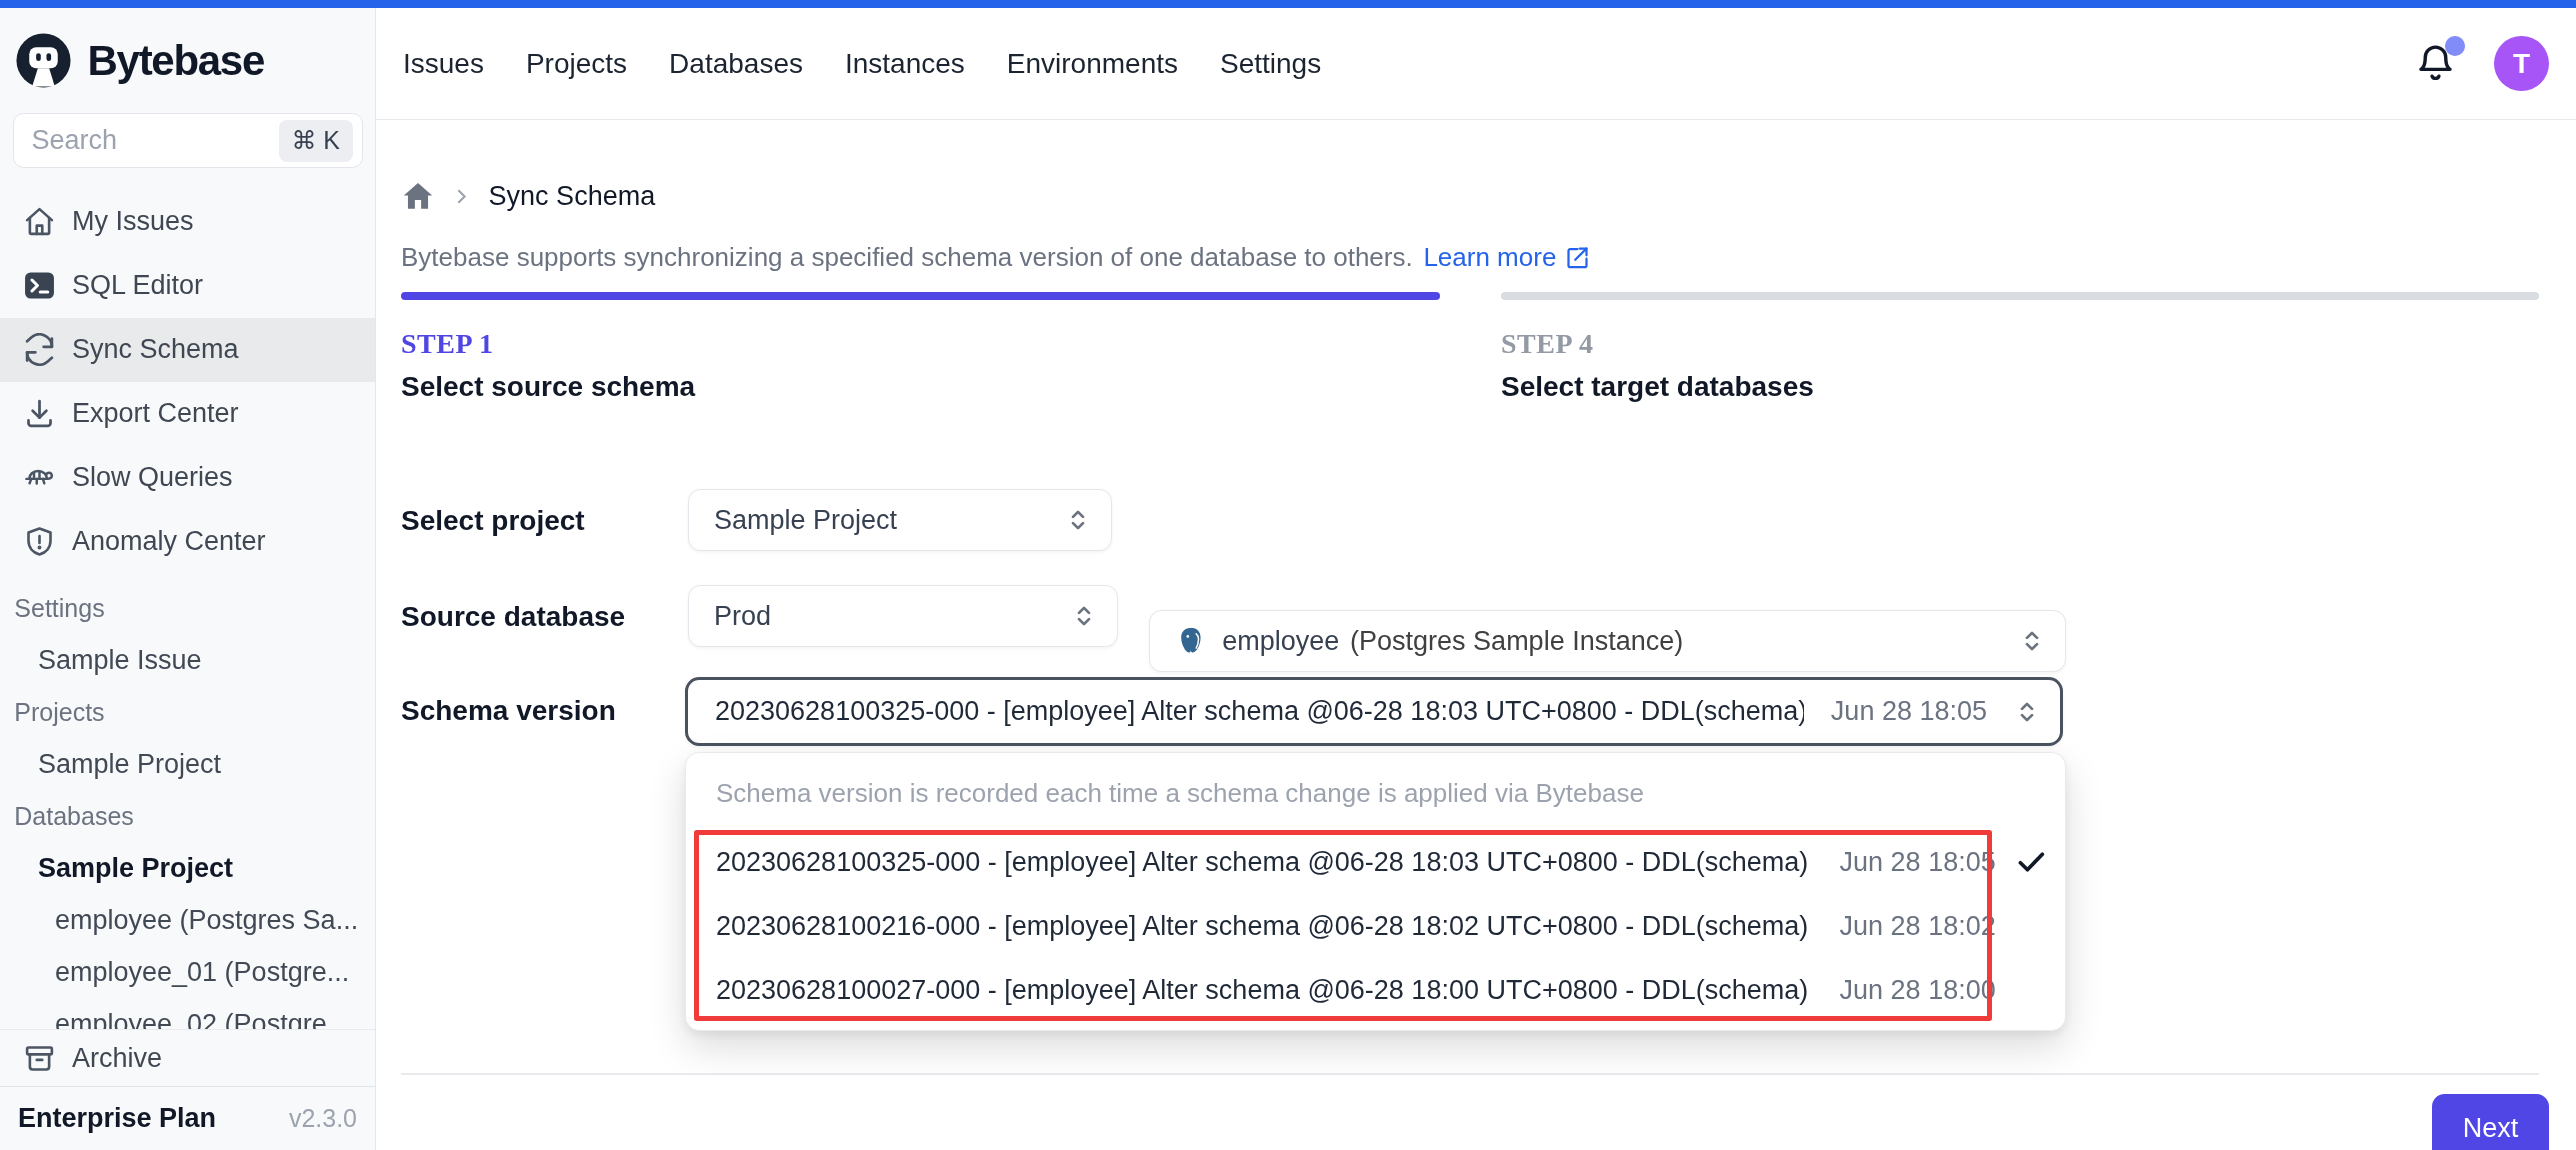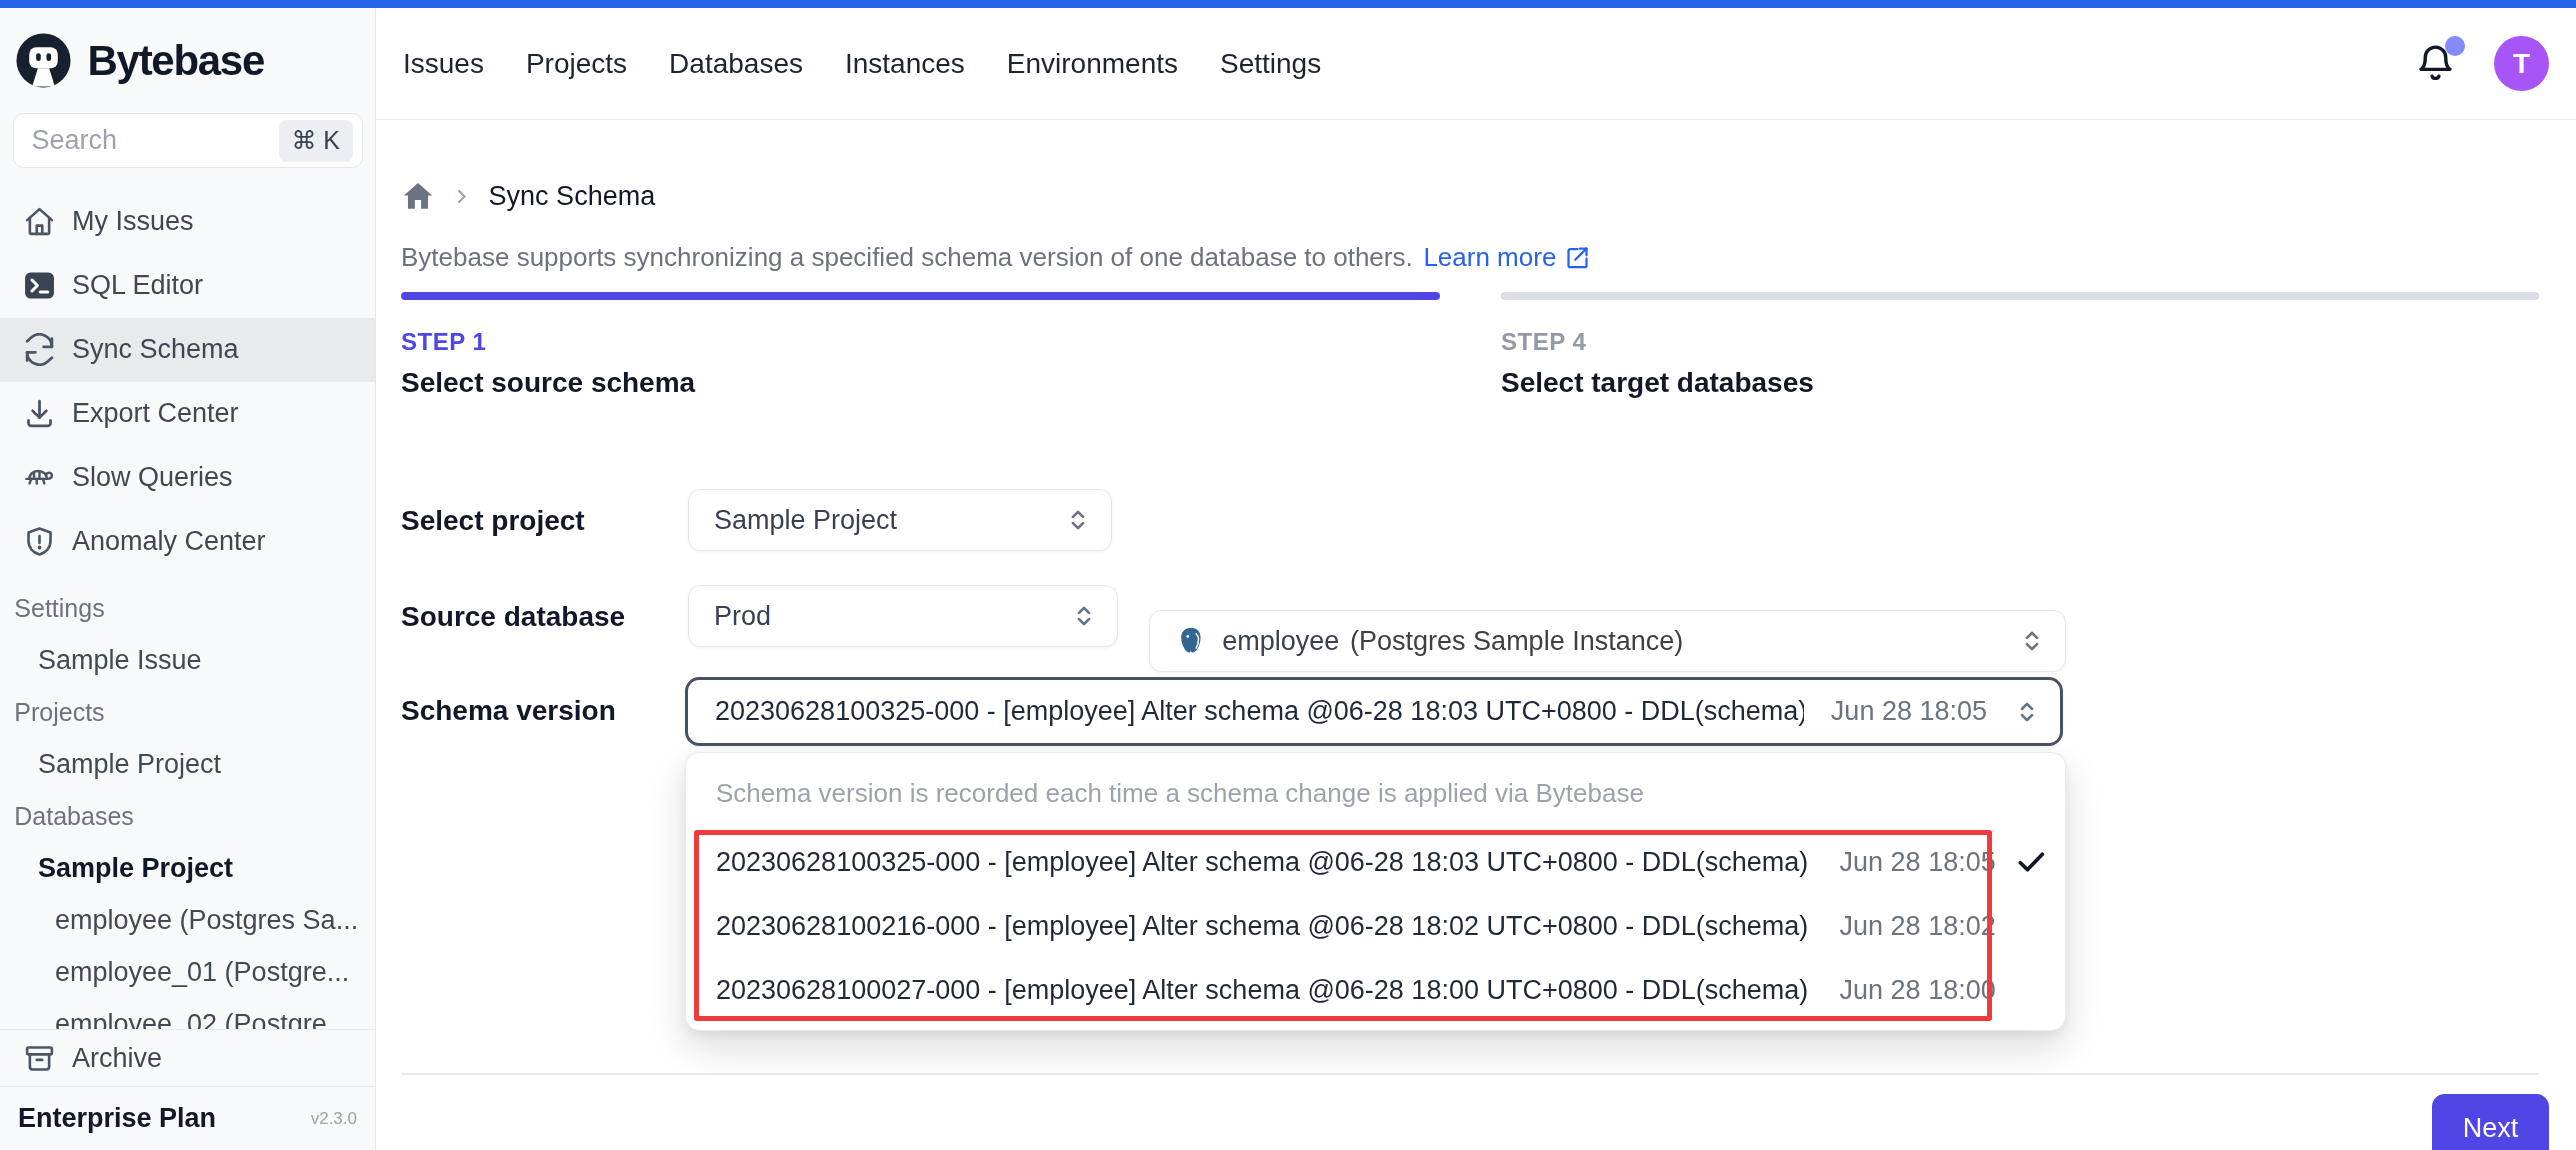--- a/index.html
+++ b/index.html
@@ -32,21 +32,21 @@
   .sec-header { height: 52px; display: flex; align-items: center; padding: 0 14.3px;
                 font-size: 25px; color: #6b7280; }
   .sec-item { height: 52px; display: flex; align-items: center; padding: 0 14.3px 0 38px;
               font-size: 27px; color: #414955; cursor: pointer; white-space: nowrap; overflow: hidden; }
   .sec-item.bold { font-weight: 700; color: #111827; }
   .sec-item.indent2 { padding-left: 55px; }
   .archive-row { flex: 0 0 57px; border-top: 0.9px solid #e9ebee; background: #f8f9fa; }
   .plan { flex: 0 0 64px; border-top: 0.9px solid #e1e4e8; display: flex; align-items: center;
           justify-content: space-between; padding: 0 18px; }
   .plan-name { font-size: 27px; font-weight: 700; color: #111827; }
-  .plan-ver { font-size: 17px; color: #9ca3af; }
+  .plan-ver { font-size: 25px; color: #9ca3af; }
 
   
   .main { flex: 1; min-width: 0; display: flex; flex-direction: column; gap: 36px; }
   .header { height: 112px; flex: 0 0 112px; background: #fff; border-bottom: 1.8px solid #e8eaee;
             display: flex; align-items: center; padding: 0 27px; }
   .top-nav { display: flex; align-items: center; gap: 42px; }
   .nav-link { font-size: 28px; color: #1b2430; font-weight: 500; cursor: pointer; white-space: nowrap; }
   .spacer { flex: 1; }
   .bell { position: relative; margin-right: 38px; color: #111827; cursor: pointer; }
   .bell svg { width: 41px; height: 41px; }
@@ -65,21 +65,21 @@
   .intro { position: absolute; left: 25px; top: 86px; display: flex; align-items: center; gap: 10.7px;
            font-size: 26px; color: #6b7280; white-space: nowrap; }
   .learn-link { color: #2563eb; cursor: pointer; display: inline-flex; align-items: center; gap: 7.2px; }
   .learn-link svg { width: 27px; height: 27px; }
 
   .bar { position: absolute; top: 136px; height: 8px; border-radius: 4.5px; }
   .bar-1 { left: 25px; width: 1039px; background: #4f46e5; }
   .bar-2 { left: 1125px; width: 1038px; background: #d9dce1; }
   .step { position: absolute; top: 172px; }
   .step-1 { left: 25px; } .step-2 { left: 1125px; }
-  .step-label { font-size: 24px; font-weight: 700; letter-spacing: 0.5px; }
+  .step-label { font-size: 28px; font-weight: 700; letter-spacing: 0.5px; font-family: Liberation Serif, serif; }
   .step-1 .step-label { color: #4f46e5; } .step-2 .step-label { color: #939aa4; }
   .step-title { margin-top: 10.7px; font-size: 28px; font-weight: 700; color: #111827; }
 
   .form-label { position: absolute; left: 25px; font-size: 28px; font-weight: 600; color: #111827; }
   .lbl-project { top: 349px; } .lbl-source { top: 445px; } .lbl-version { top: 539px; }
 
   .select { position: absolute; background: #fff; border: 1.8px solid #e3e6ea; border-radius: 12.5px;
             box-shadow: 0 1.8px 3.6px rgba(0,0,0,.045); display: flex; align-items: center;
             padding: 0 18px 0 25px; font-size: 27px; color: #374151; cursor: pointer;
             white-space: nowrap; overflow: hidden; }

